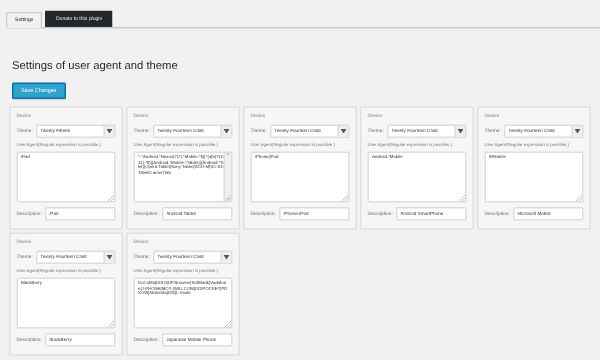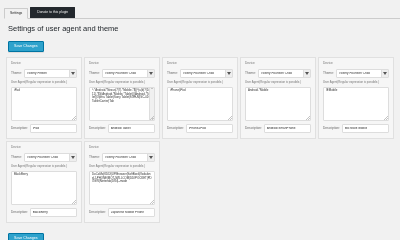--- a/index.html
+++ b/index.html
@@ -25,21 +25,21 @@
     background:#e5e5e5;color:#555;
     border-radius:1px 1px 0 0;
     white-space:nowrap;cursor:pointer;
   }
   .tab.active{background:#f1f1f1;color:#222;border-bottom:1px solid #f1f1f1;margin-bottom:-1px;}
   .tab.dark{background:#23282d;color:#eee;border-color:#23282d;padding:3.5px 6px;}
 
   
   .page-title{
     font-size:7.5px;font-weight:400;color:#23282d;
-    margin:6px 0 0 8px;line-height:1;
+    margin:21px 0 0 8px;line-height:1;
   }
 
   
   .btn-primary{
     display:inline-block;
     background:#2ea2cc;border:1px solid #0074a2;
     color:#fff;font-size:3.6px;line-height:1;
     padding:3px 5px;border-radius:1px;
     cursor:pointer;white-space:nowrap;
     box-shadow:0 1px 0 rgba(0,0,0,.08);

